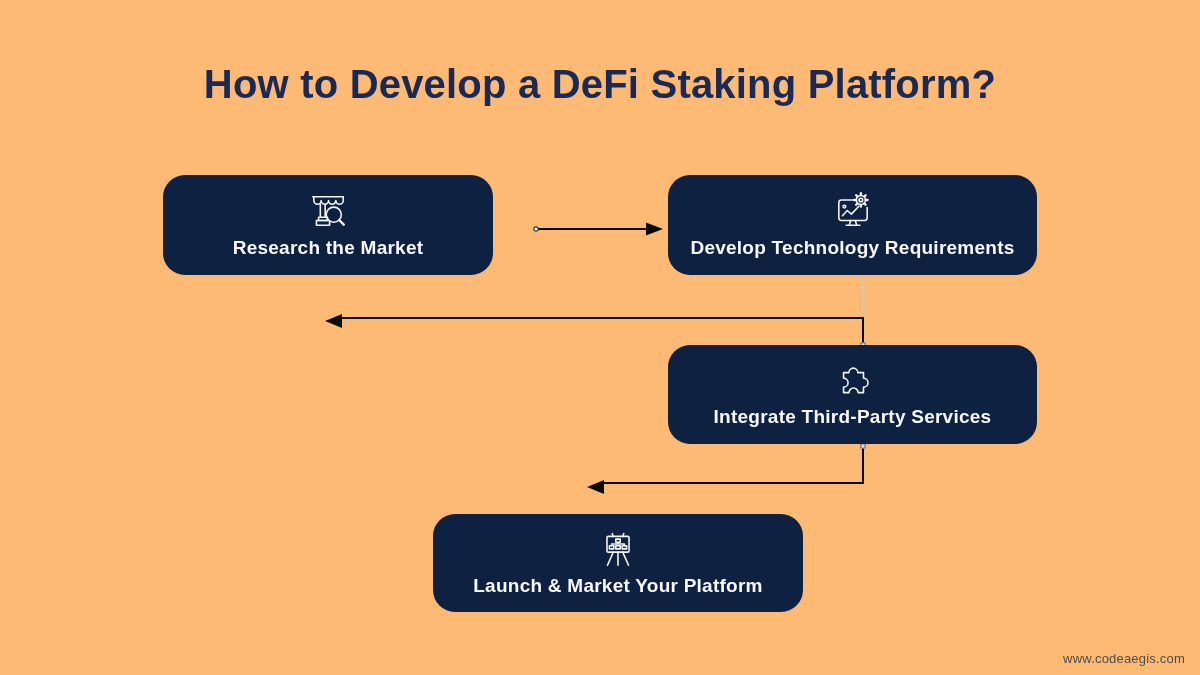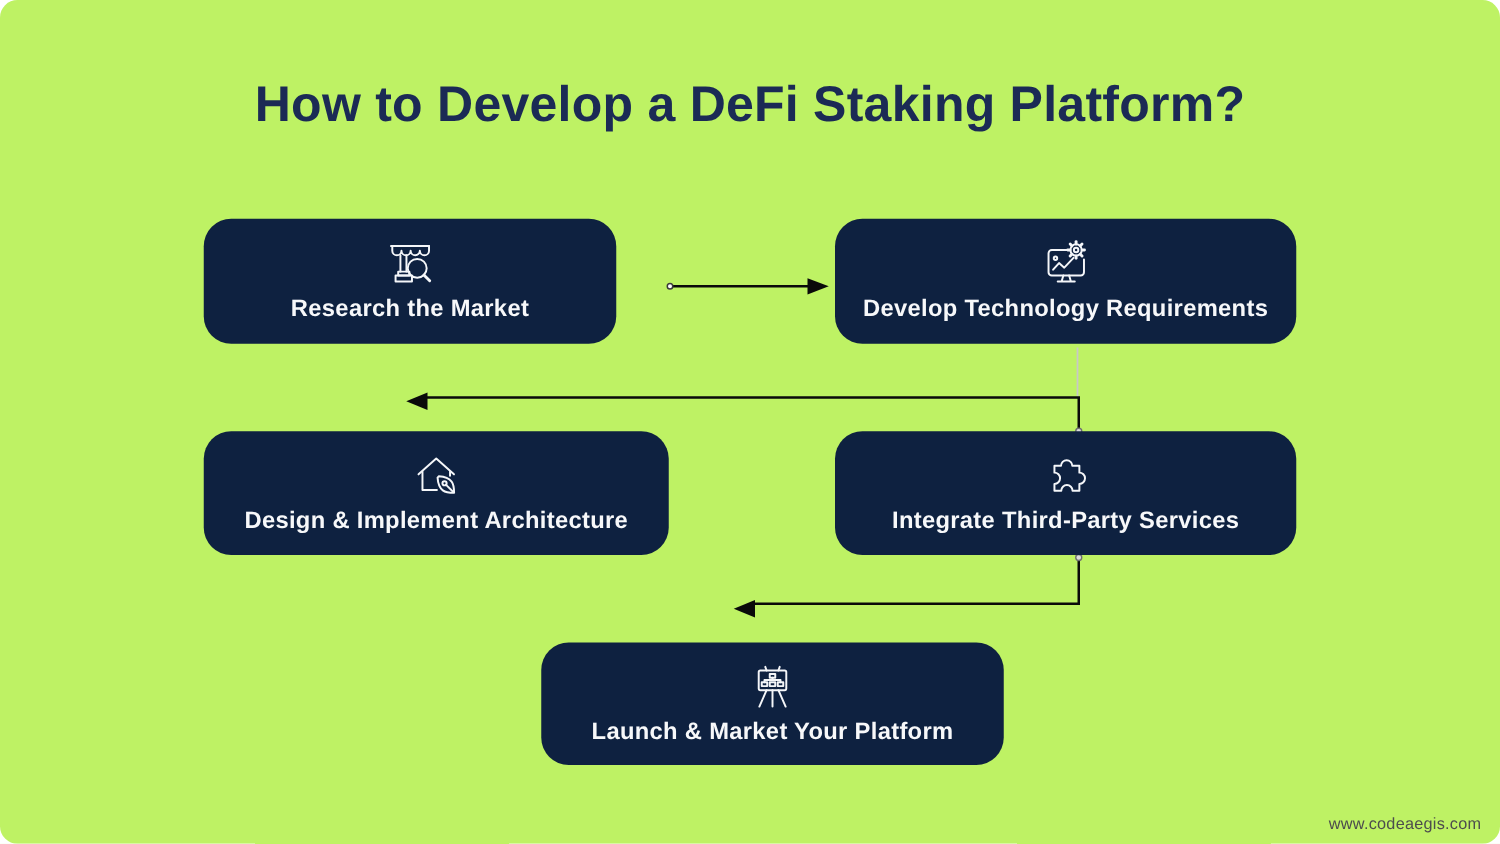--- a/index.html
+++ b/index.html
@@ -3,23 +3,22 @@
 <meta charset="utf-8">
 <style>
   * { margin: 0; padding: 0; box-sizing: border-box; }
   html, body { background: #ffffff; }
   body { font-family: "Liberation Sans", "DejaVu Sans", sans-serif; }
 
   .canvas {
     position: relative;
     width: 1200px;
     height: 675px;
-    background: #bef264;
+    background: #fdba74;
     overflow: hidden;
-    border-radius: 14px;
   }
 
   .title {
     position: absolute;
     top: 62px;
     left: 0;
     width: 100%;
     text-align: center;
     font-size: 40px;
     font-weight: bold;
@@ -135,33 +134,20 @@
           <line x1="22.9" y1="9.5" x2="21.1" y2="9.5"></line>
           <line x1="24.25" y1="6.25" x2="22.98" y2="4.98"></line>
           <line x1="27.5" y1="4.9" x2="27.5" y2="3.1"></line>
           <line x1="30.75" y1="6.25" x2="32.02" y2="4.98"></line>
         </g>
       </svg>
     </div>
     <div class="label">Develop Technology Requirements</div>
   </div>
 
-  <div class="step s3">
-    <div class="icon">
-      <svg viewBox="0 0 40 40">
-        <polyline class="ic" points="6.5,19.5 20,7.5 33.5,19.5"></polyline>
-        <path class="ic" d="M9.5 17.5 V31.5 H20.5"></path>
-        <path class="ic" d="M30.5 17.5 V20.5"></path>
-        <path class="ic" d="M22 21 C26.5 21.3 30 22.8 31.7 25 C33.2 27 33.6 30.3 33.6 33.6 C30.3 33.6 27 33.2 25 31.7 C22.8 30 21.3 26.5 21 22 Z"></path>
-        <circle class="ic" cx="26.3" cy="26.3" r="1.6"></circle>
-        <line class="ic" x1="27.5" y1="27.5" x2="32.8" y2="32.8"></line>
-      </svg>
-    </div>
-    <div class="label">Design &amp; Implement Architecture</div>
-  </div>
 
   <div class="step s4">
     <div class="icon">
       <svg viewBox="0 0 40 40">
         <path class="ic" d="M11 13 h5 a4 4 0 1 1 8.6 0 H30 v5.2 a4 4 0 1 1 0 8.6 V32 h-5.2 a4 4 0 1 0 -8.6 0 H11 v-5.2 a4 4 0 1 0 0 -8.6 Z"></path>
       </svg>
     </div>
     <div class="label">Integrate Third-Party Services</div>
   </div>
 

